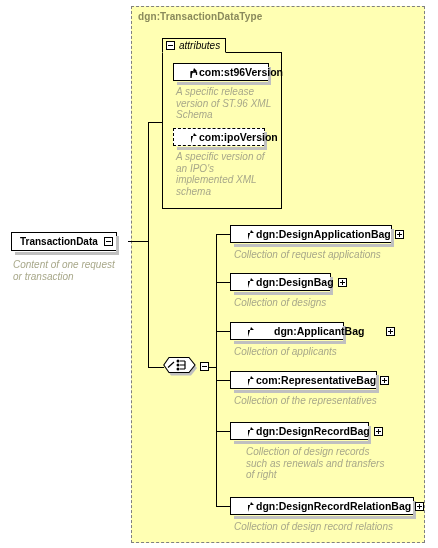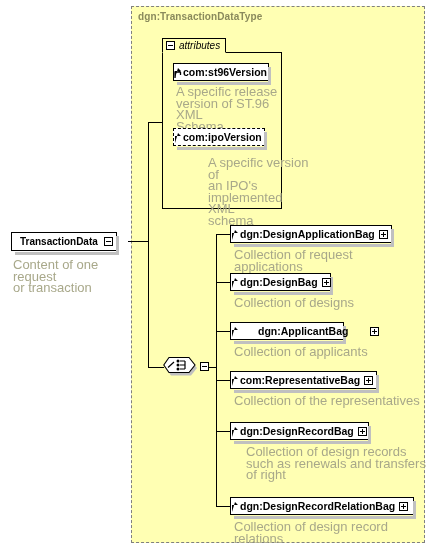--- a/index.html
+++ b/index.html
@@ -102,21 +102,21 @@
 
   
   .node {
     position: absolute;
     background: #ffffff;
     border: 1px solid #000;
     box-sizing: border-box;
     height: 18px;
     display: flex;
     align-items: center;
-    padding-left: 0;
+    padding-left: 16px;
     padding-right: 2px;
     z-index: 2;
   }
   .node::after {
     content: "";
     position: absolute;
     left: 3px;
     top: 18px;
     right: -3px;
     height: 3px;
@@ -154,24 +154,25 @@
     align-self: flex-end;
     margin-bottom: 1px;
   }
   .ref-arrow svg { display: block; }
 
   .node .sq-btn { margin-left: 4px; }
 
   
   .desc {
     position: absolute;
-    font-size: 13px;
+    font-size: 10px;
     color: #a8a88a;
     line-height: 11.5px;
     white-space: pre-line;
+    font-style: italic;
   }
 
   
   .root-node {
     position: absolute;
     left: 11px;
     top: 232px;
     height: 19px;
     background: #ffffff;
     border: 1px solid #000;
@@ -287,21 +288,21 @@
 Schema</div>
 
   <div class="node optional" style="left:173px; top:128px; width:92px;">
     <span class="ref-arrow">
       <svg width="8" height="12" viewBox="0 0 8 12">
           <path d="M1 11 L1 4 L7 4 L4 1 Z" fill="#000"></path>
         </svg>
     </span>
     <span class="nlabel">com:ipoVersion</span>
   </div>
-  <div class="desc" style="left:176px; top:157px; width:104px;margin-left:32px;">A specific version of
+  <div class="desc" style="left:176px; top:151px; width:104px;">A specific version of
 an IPO's
 implemented XML
 schema</div>
 
   <div class="compositor">
     <svg width="34" height="22" viewBox="0 0 34 22">
       <path d="M6 1.5 L26 1.5 L32 9 L26 16.5 L6 16.5 L0.8 9 Z" fill="#c0c0c0" transform="translate(2,3)"></path>
       <path d="M6 1.5 L26 1.5 L32 9 L26 16.5 L6 16.5 L0.8 9 Z" fill="#ffffff" stroke="#000" stroke-width="1.1"></path>
       <path d="M5 11.5 L11 6" stroke="#000" stroke-width="1.2" fill="none"></path>
       <circle cx="15" cy="5" r="1.5" fill="#000"></circle>

